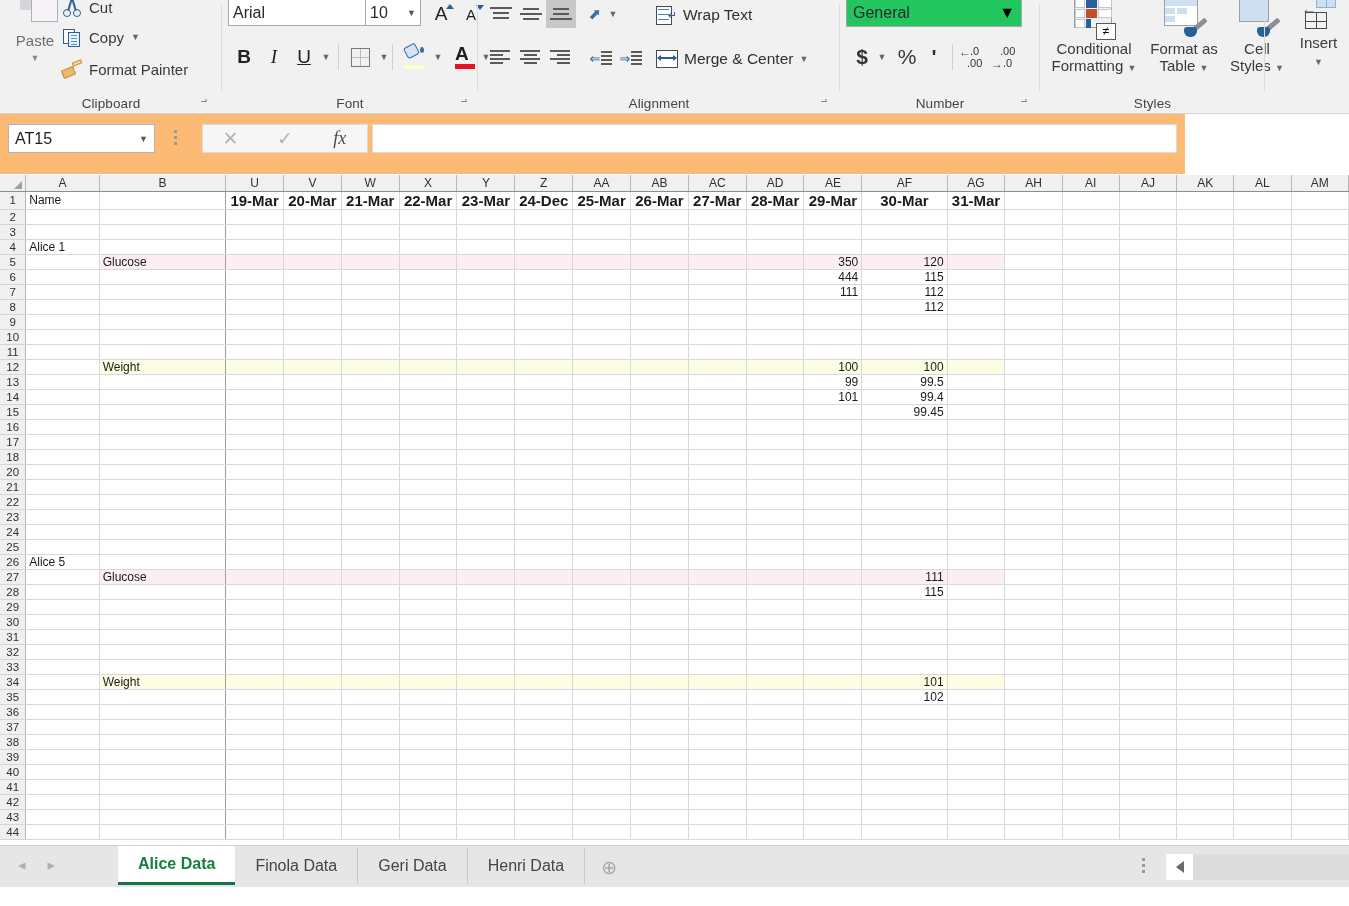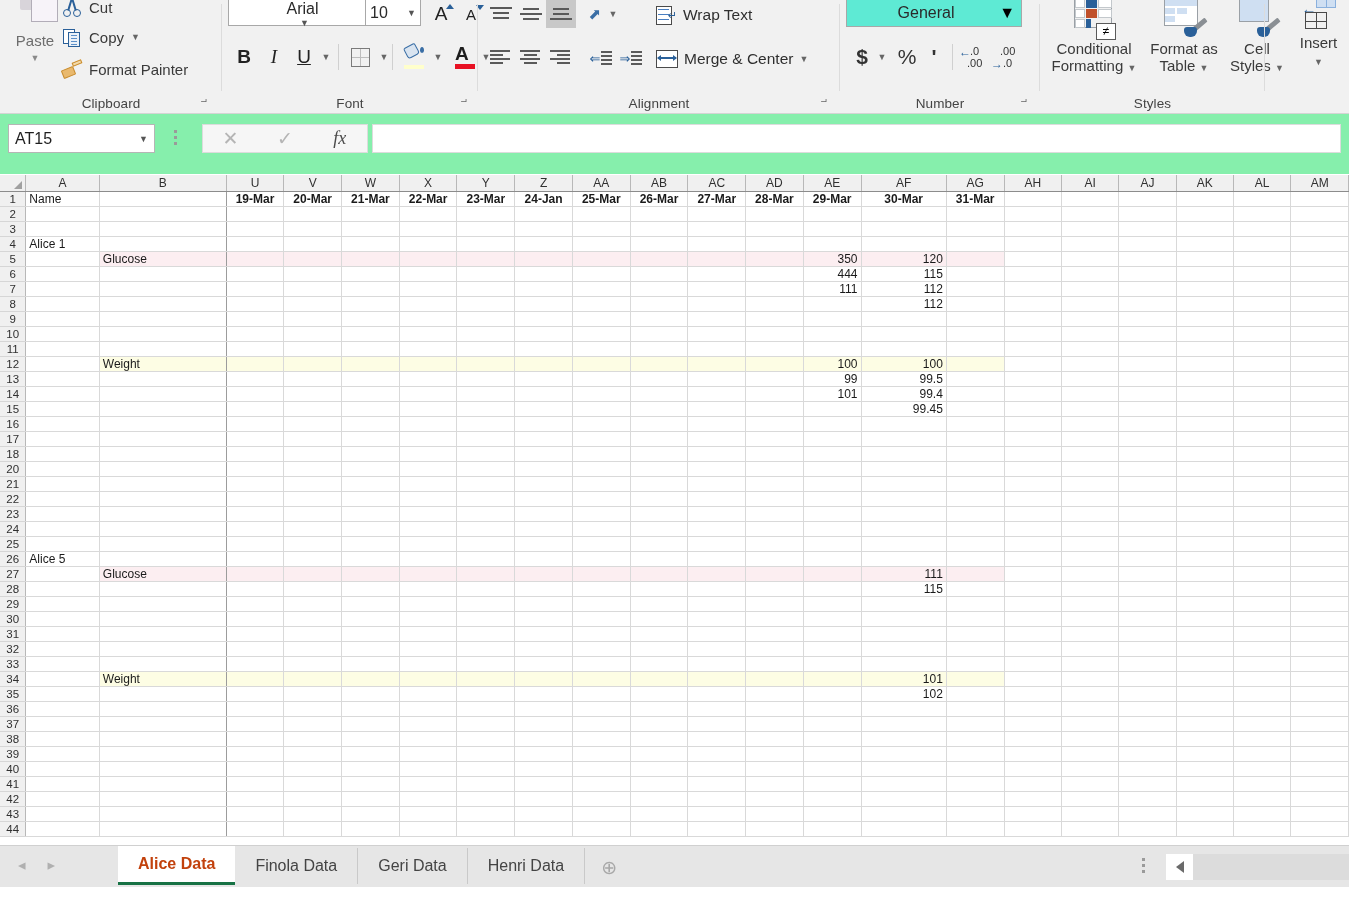--- a/index.html
+++ b/index.html
@@ -99,21 +99,21 @@
   .caret-sm { font-size:9px; color:#666; }
 
   
   #g-font { left: 222px; width: 256px; }
   .fontbox {
     position:absolute; background:#fff; border:1px solid #a8a8a8;
     display:flex; align-items:center; padding:0 4px; cursor:text;
   }
   .fontbox .txt { font-size:16px; color:#2a2a2a; flex:1; }
   .fontbox .cv { font-size:9px; color:#555; padding-left:4px; }
-  #font-name-box { left:6px; top:-1px; width:149px; height:27px;flex-direction:column; }
+  #font-name-box { left:6px; top:-1px; width:149px; height:27px; }
   #font-size-box { left:143px; top:-1px; width:56px; height:27px; }
   .grow-btn, .shrink-btn {
     position:absolute; top:0px; width:28px; height:28px;
     display:flex; align-items:center; justify-content:center; cursor:pointer;
     color:#222;
   }
   .grow-btn { left:205px; } .shrink-btn { left:235px; }
   .grow-btn .A { font-size:19px; } .shrink-btn .A { font-size:15px; }
   .tri-up {
     position:absolute; right:1px; top:4px;
@@ -187,22 +187,22 @@
   .merge-ico { position:relative; width:22px; height:18px; flex:none; }
   .merge-ico .mb { position:absolute; inset:0; border:1.4px solid #4a4a4a; background:#fff; }
   .merge-ico .harrow { position:absolute; left:2px; right:2px; top:7px; height:1.6px; background:#2a6099; }
   .merge-ico .harrow::before{content:"";position:absolute;left:-1px;top:-2.5px;border-width:3px 4px 3px 0;border-style:solid;border-color:transparent #2a6099 transparent transparent;}
   .merge-ico .harrow::after{content:"";position:absolute;right:-1px;top:-2.5px;border-width:3px 0 3px 4px;border-style:solid;border-color:transparent transparent transparent #2a6099;}
 
   
   #g-number { left: 840px; width: 200px; }
   #num-fmt-box {
     position:absolute; left:6px; top:-1px; width:176px; height:28px;
-    background:#5eead4; border:1px solid #a8a8a8; display:flex; align-items:center;
-    padding:0 6px; cursor:pointer;text-align:center;
+    background:#22c55e; border:1px solid #a8a8a8; display:flex; align-items:center;
+    padding:0 6px; cursor:pointer;
   }
   #num-fmt-box .txt { flex:1; font-size:16px; color:#2a2a2a; }
   .nbtn { position:absolute; top:42px; height:30px; display:flex; align-items:center; justify-content:center; cursor:pointer; color:#333; }
   #btn-currency { left:10px; width:24px; font-size:21px; font-weight:600; }
   #btn-currency-caret { left:34px; width:16px; }
   #btn-percent { left:54px; width:26px; font-size:21px; }
   #btn-comma { left:82px; width:24px; font-size:21px; font-weight:700; }
   .dec-ico { position:relative; width:30px; height:26px; font-size:11px; color:#333; }
   .dec-ico .arr { position:absolute; color:#2a6099; font-size:12px; }
   #btn-inc-dec { left:118px; width:32px; }
@@ -241,22 +241,22 @@
   .ins-ico { position:relative; width:34px; height:36px; margin:0 auto; }
   .ins-arrow { position:absolute; left:0; top:2px; color:#2a6099; font-size:15px; }
   .ins-cells { position:absolute; right:0; top:1px; width:20px; height:9px; border:1.3px solid #8ab0dd; background:#cfdff2;}
   .ins-cells::after{content:"";position:absolute;left:50%;top:0;bottom:0;width:1px;background:#8ab0dd;}
   .ins-grid { position:absolute; left:3px; top:14px; width:22px; height:17px; border:1.4px solid #4a4a4a;}
   .ins-grid::before{content:"";position:absolute;left:50%;top:0;bottom:0;width:1.2px;background:#4a4a4a;}
   .ins-grid::after{content:"";position:absolute;top:50%;left:0;right:0;height:1.2px;background:#4a4a4a;}
 
   
   .fbar {
-    position:absolute; top:114px; left:0; width:1349px; height:60px;
-    background:#86efac;
+    position:absolute; top:114px; left:0; width:1185px; height:60px;
+    background:#fdba74;
   }
   #name-box {
     position:absolute; left:8px; top:10px; width:147px; height:29px;
     background:#fff; border:1px solid #b5b5b5; display:flex; align-items:center;
     padding:0 6px; cursor:text;
   }
   #name-box .txt { flex:1; font-size:16px; color:#1f1f1f; }
   #name-box .cv { font-size:9px; color:#555; }
   .fbar-grip {
     position:absolute; left:174px; top:16px; width:4px; height:18px;
@@ -306,40 +306,40 @@
     font-size:11.5px; color:#303030; text-align:center; vertical-align:middle;
   }
   
   .cell {
     height:15px; border-right:1px solid #d9d9d9; border-bottom:1px solid #d9d9d9;
     font-size:12px; color:#1a1a1a; vertical-align:middle;
     overflow:hidden; white-space:nowrap;
   }
   .cell.num { text-align:right; padding-right:3px; }
   .cell.txt { text-align:left; padding-left:3px; }
-  .cell.hdrdate { text-align:center; font-weight:bold; font-size:12px; }
+  .cell.hdrdate { text-align:center; font-weight:bold; font-size:15px; }
   .cell.bcol { border-right:1px solid #9c9c9c; }
   .fill-pink { background:#fceef1; }
   .fill-yellow { background:#fdfde4; }
 
   
   .tabbar {
     position:absolute; left:0; top:845px; width:1349px; height:42px;
     background:#e6e6e6; border-top:1px solid #d0d0d0;
   }
   .tab-nav { position:absolute; left:18px; top:10px; display:flex; gap:22px; }
   .tab-nav span { font-size:15px; color:#b0b0b0; cursor:pointer; line-height:18px; }
   .tabs { position:absolute; left:118px; top:0; display:flex; align-items:stretch; height:42px; }
   .tab {
     display:flex; align-items:center; padding:0 20px;
     font-size:16px; color:#444; cursor:pointer; position:relative;
     border-right:1px solid #c9c9c9; height:36px; margin-top:2px;
   }
   .tab.active {
-    background:#fff; color:#c2410c; font-weight:bold;
+    background:#fff; color:#15803d; font-weight:bold;
     border-right:none; border-bottom:3px solid #177245;
     height:39px; margin-top:0;
   }
   .tab-add {
     display:flex; align-items:center; justify-content:center;
     width:48px; height:42px; font-size:19px; color:#a8a8a8; cursor:pointer;
   }
   .tab-grip { position:absolute; left:1142px; top:12px; width:4px; height:18px; cursor:pointer; }
   .tab-grip i { position:absolute; left:0; width:3px; height:3px; background:#9a9a9a; }
   .hscroll {
@@ -737,21 +737,21 @@
         <tbody>
           <tr>
             <td class="rowhdr">1</td>
             <td class="cell txt">Name</td>
             <td class="cell bcol txt"></td>
             <td class="cell hdrdate">19-Mar</td>
             <td class="cell hdrdate">20-Mar</td>
             <td class="cell hdrdate">21-Mar</td>
             <td class="cell hdrdate">22-Mar</td>
             <td class="cell hdrdate">23-Mar</td>
-            <td class="cell hdrdate">24-Jan</td>
+            <td class="cell hdrdate">24-Dec</td>
             <td class="cell hdrdate">25-Mar</td>
             <td class="cell hdrdate">26-Mar</td>
             <td class="cell hdrdate">27-Mar</td>
             <td class="cell hdrdate">28-Mar</td>
             <td class="cell hdrdate">29-Mar</td>
             <td class="cell hdrdate">30-Mar</td>
             <td class="cell hdrdate">31-Mar</td>
             <td class="cell txt"></td>
             <td class="cell txt"></td>
             <td class="cell txt"></td>

